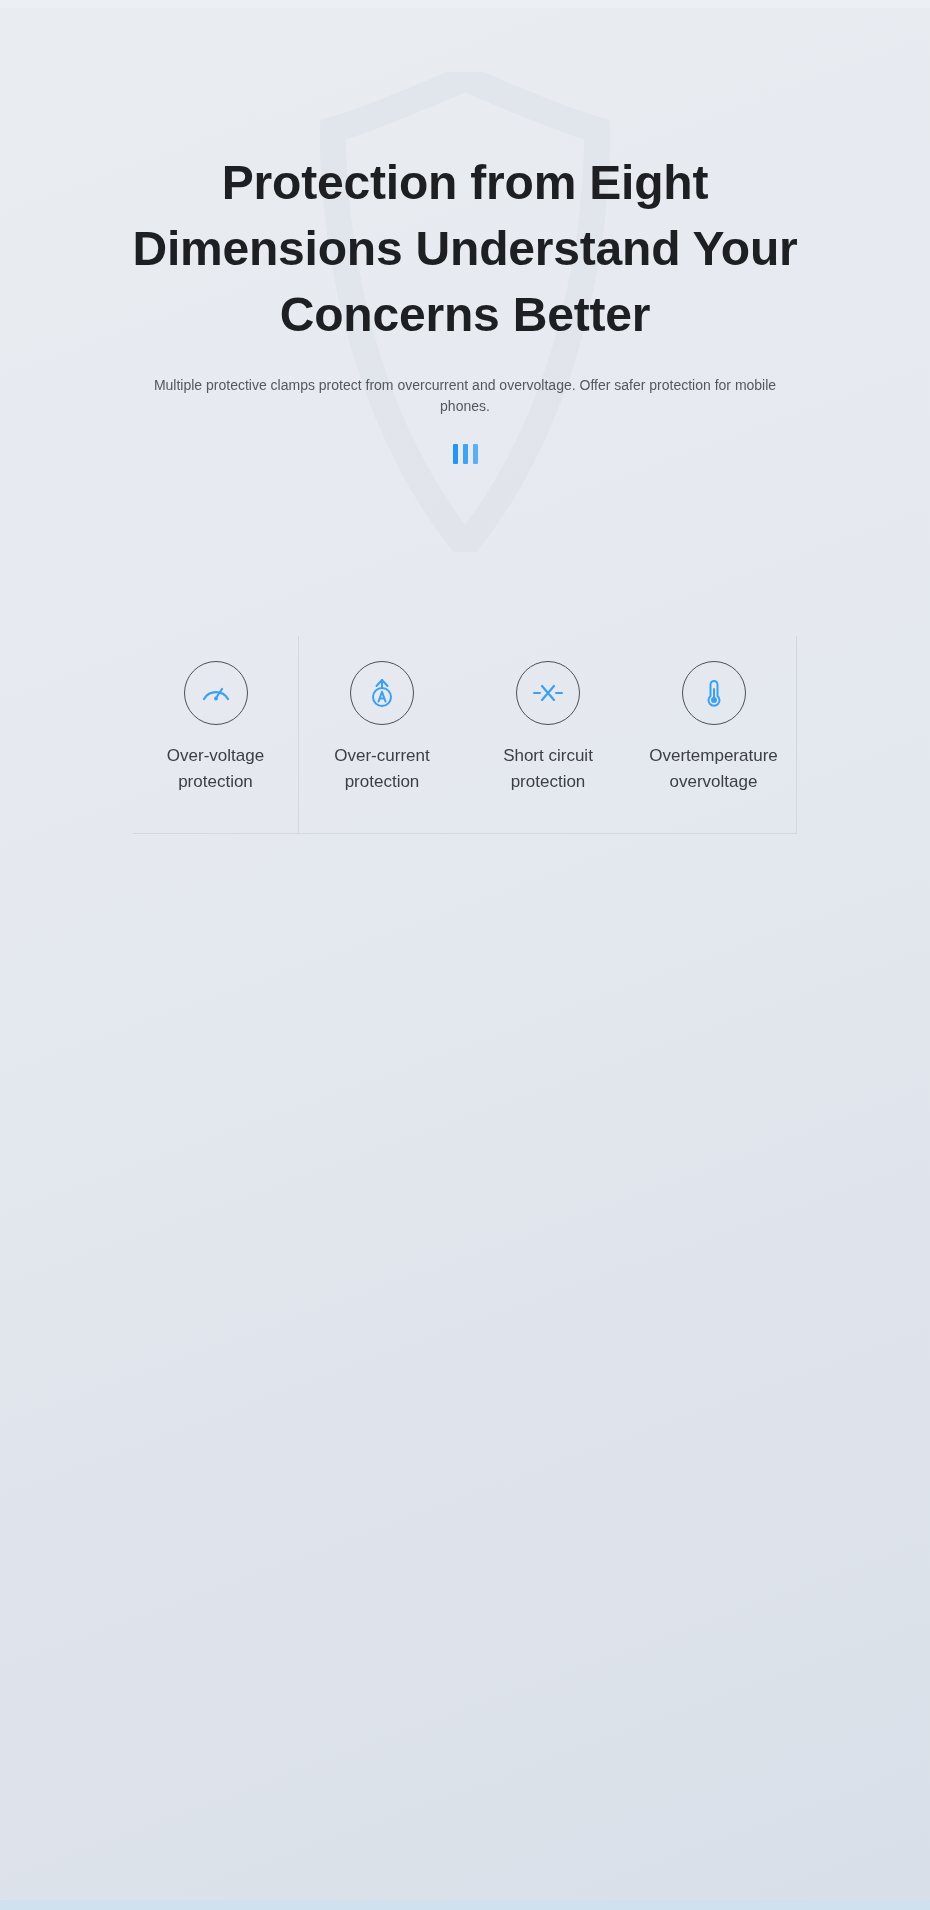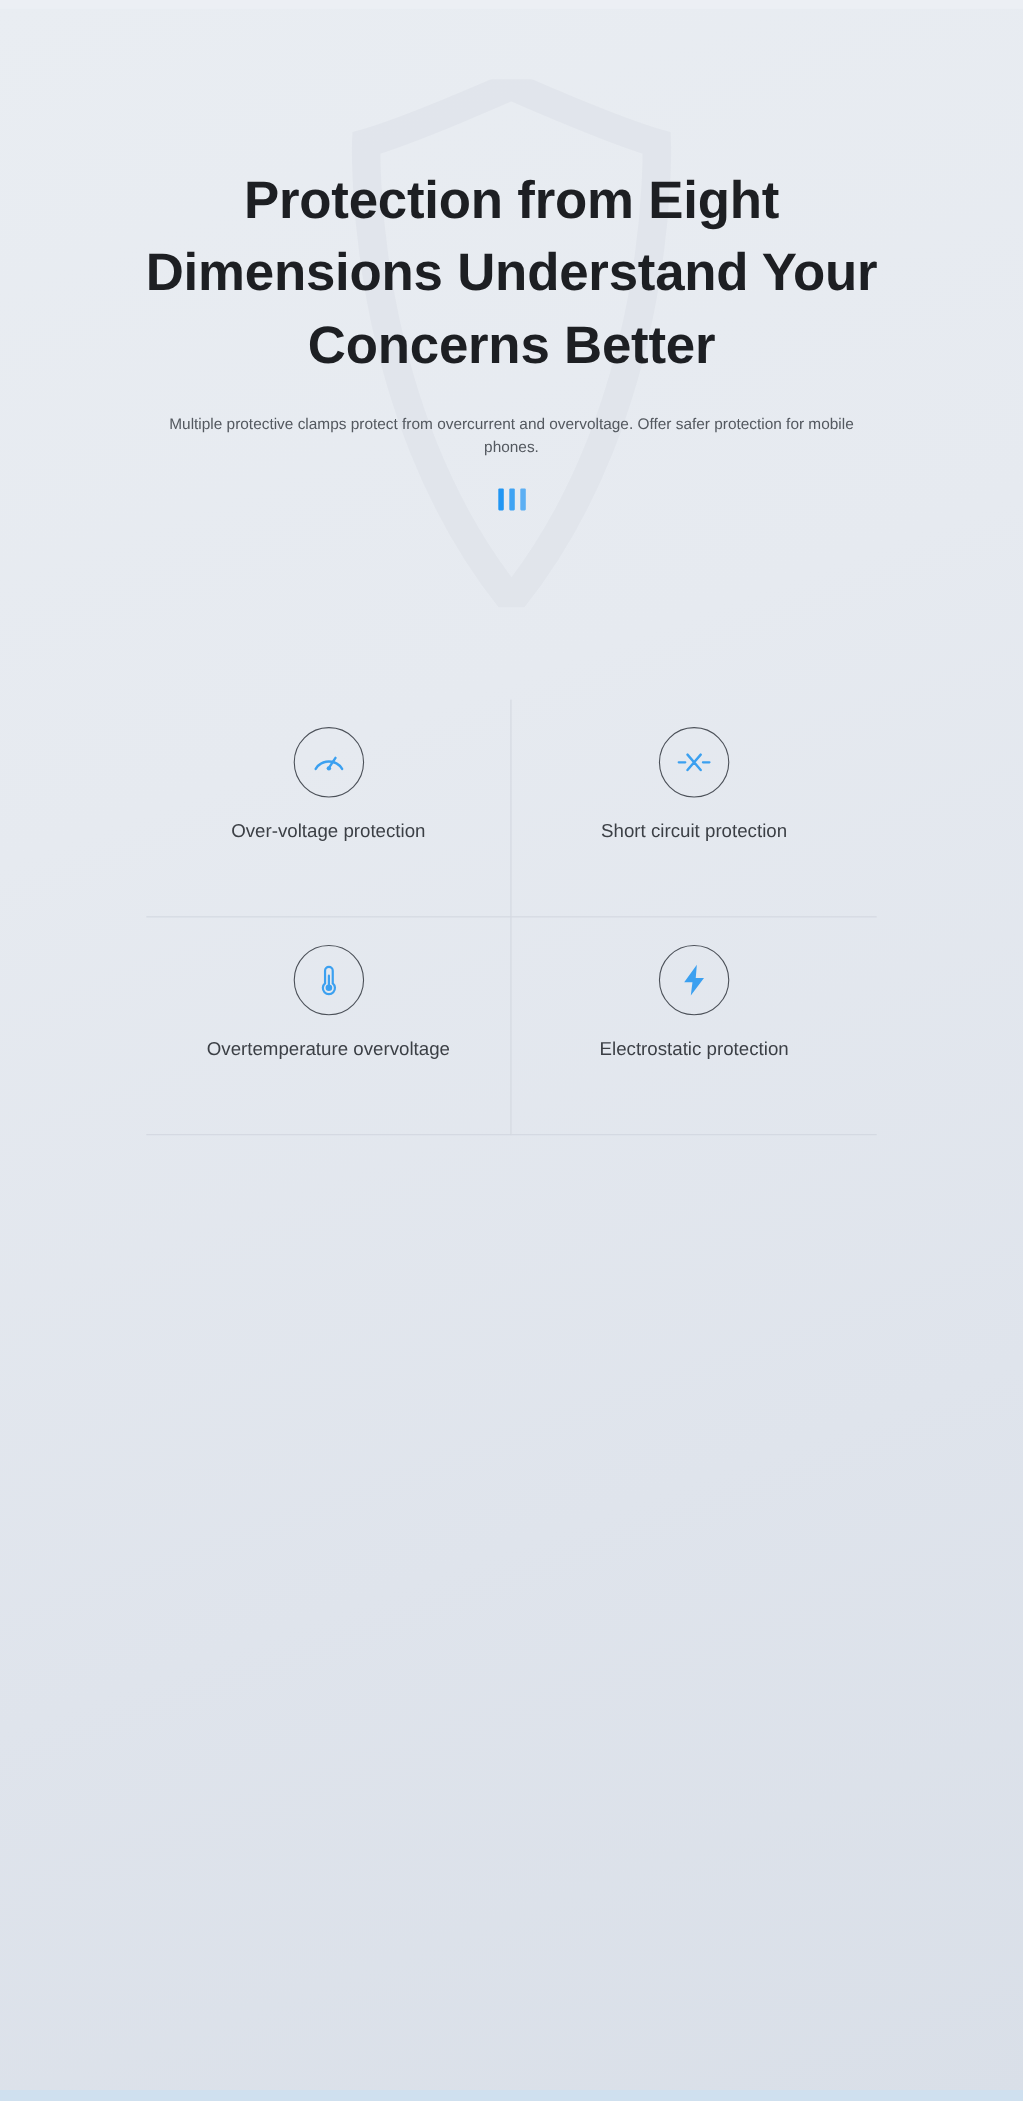--- a/index.html
+++ b/index.html
@@ -88,21 +88,21 @@
   .bars span:nth-child(2) { opacity: 0.85; }
   .bars span:nth-child(3) { opacity: 0.7; }
 
   
   .grid {
     position: absolute;
     top: 636px;
     left: 133px;
     width: 664px;
     display: grid;
-    grid-template-columns: 1fr 1fr;
+    grid-template-columns: 1fr 1fr 1fr 1fr;
   }
   .cell {
     height: 198px;
     display: flex;
     flex-direction: column;
     align-items: center;
     justify-content: flex-start;
     padding-top: 25px;
     box-sizing: border-box;
     position: relative;
@@ -155,20 +155,30 @@
       <div class="icon-circle">
         <svg width="40" height="40" viewBox="0 0 40 40">
           <path d="M8 26 A14 14 0 0 1 32 26" fill="none" stroke="#3ba0f0" stroke-width="2.2" stroke-linecap="round"></path>
           <path d="M20 25 L26 16" fill="none" stroke="#3ba0f0" stroke-width="2.2" stroke-linecap="round"></path>
           <circle cx="20" cy="25.5" r="2" fill="#3ba0f0"></circle>
         </svg>
       </div>
       <div class="cell-label">Over-voltage protection</div>
     </div>
 
+    <div class="cell b-bottom">
+      <div class="icon-circle">
+        <svg width="40" height="40" viewBox="0 0 40 40">
+          <path d="M20 7 L14.5 13 M20 7 L25.5 13 M20 7 L20 15" fill="none" stroke="#3ba0f0" stroke-width="2" stroke-linecap="round"></path>
+          <circle cx="20" cy="24" r="9" fill="none" stroke="#3ba0f0" stroke-width="2"></circle>
+          <path d="M16.5 28.5 L20 18.8 L23.5 28.5 M17.9 25.4 L22.1 25.4" fill="none" stroke="#3ba0f0" stroke-width="2" stroke-linecap="round" stroke-linejoin="round"></path>
+        </svg>
+      </div>
+      <div class="cell-label">Over-current protection</div>
+    </div>
 
 
     <div class="cell b-bottom">
       <div class="icon-circle">
         <svg width="40" height="40" viewBox="0 0 40 40">
           <path d="M6 20 L12 20 M28 20 L34 20" fill="none" stroke="#3ba0f0" stroke-width="2" stroke-linecap="round"></path>
           <path d="M14 13 L26 27 M26 13 L14 27" fill="none" stroke="#3ba0f0" stroke-width="2.2" stroke-linecap="round"></path>
         </svg>
       </div>
       <div class="cell-label">Short circuit protection</div>
@@ -178,27 +188,19 @@
       <div class="icon-circle">
         <svg width="40" height="40" viewBox="0 0 40 40">
           <path d="M20 8 a3.5 3.5 0 0 1 3.5 3.5 L23.5 23 a5.5 5.5 0 1 1 -7 0 L16.5 11.5 A3.5 3.5 0 0 1 20 8 Z" fill="none" stroke="#3ba0f0" stroke-width="2"></path>
           <circle cx="20" cy="27" r="3" fill="#3ba0f0"></circle>
           <path d="M20 16 L20 25" stroke="#3ba0f0" stroke-width="2" stroke-linecap="round"></path>
         </svg>
       </div>
       <div class="cell-label">Overtemperature overvoltage</div>
     </div>
 
-    <div class="cell b-bottom">
-      <div class="icon-circle">
-        <svg width="40" height="40" viewBox="0 0 40 40">
-          <path d="M22.5 6 L11 22 L18.5 22 L17 34 L29 18 L21.5 18 Z" fill="#3ba0f0"></path>
-        </svg>
-      </div>
-      <div class="cell-label">Electrostatic protection</div>
-    </div>
 
 
 
   </div>
 
   <div class="bottom-strip"></div>
 </div>
 
 </body></html>

